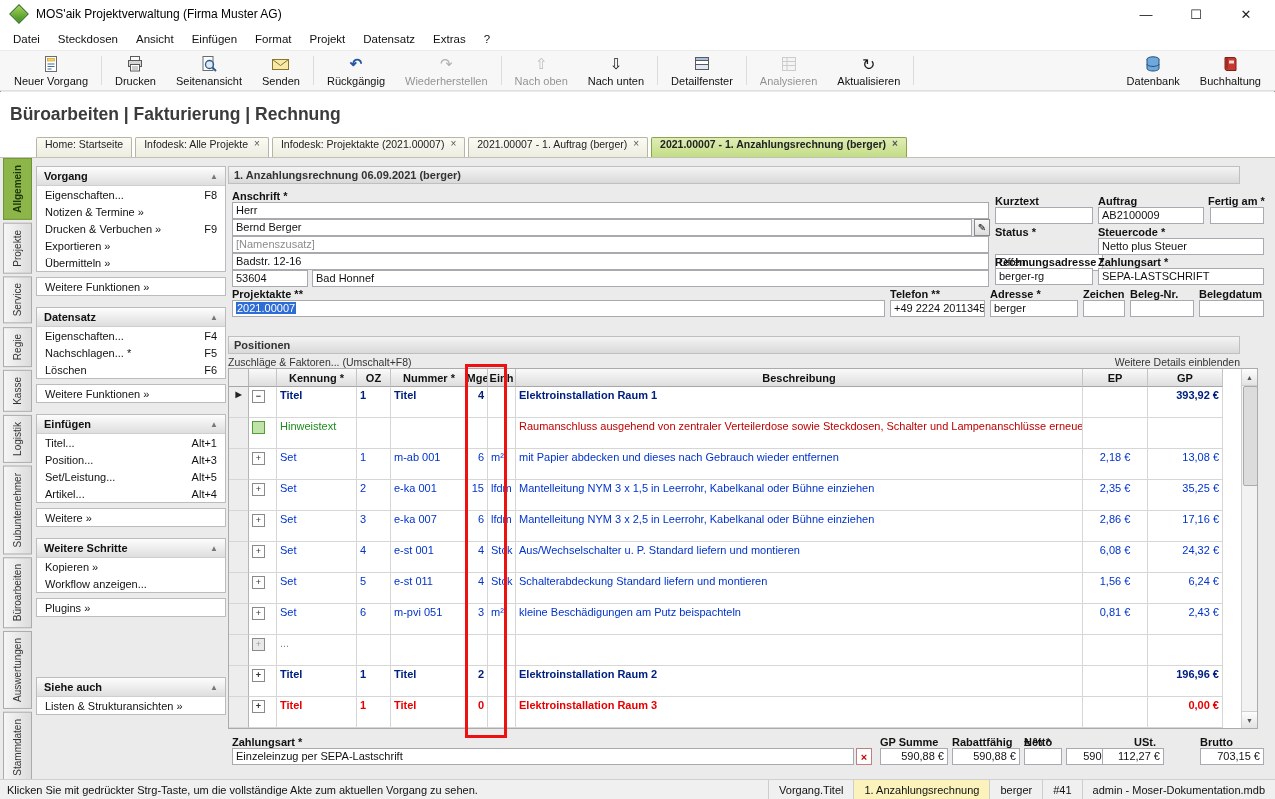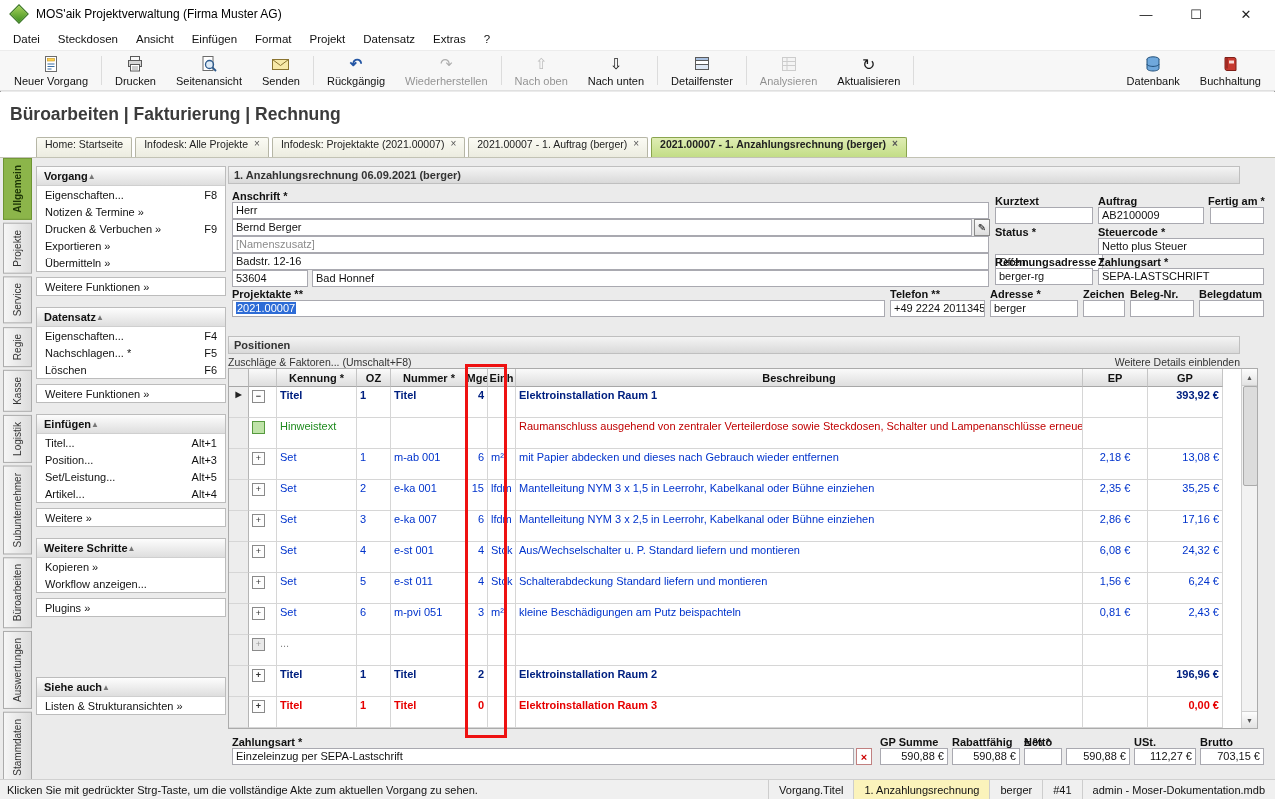--- a/index.html
+++ b/index.html
@@ -48,21 +48,21 @@
   .vtab{writing-mode:vertical-rl;transform:rotate(180deg);display:flex;align-items:center;
         justify-content:center;padding:6px 0;font-size:10px;
         background:linear-gradient(to left,#f6f6f6,#dcdcdc);border:1px solid #ababab;color:#333;flex:none}
   .vtab.active{background:#8cb54a;color:#1c3505;font-weight:bold;border-color:#6d9432}
   
   .sidebar{position:absolute;left:36px;top:8px;width:190px;bottom:0;overflow:hidden}
   .group{margin-bottom:11px}
   .group.gap-before{margin-top:60px}
   .sb-box{border:1px solid #bcbcbc;background:#fff;margin-bottom:5px}
   .sb-head{background:linear-gradient(#fdfdfd,#dedede);border-bottom:1px solid #cfcfcf;
-           font-weight:bold;padding:3px 7px;display:flex;align-items:center}
+           font-weight:bold;padding:3px 7px;display:flex;justify-content:space-between;align-items:center}
   .sb-head .arr{color:#777;font-size:8px}
   .sb-item{display:flex;justify-content:space-between;padding:2.5px 8px;white-space:nowrap}
   
   .content{position:absolute;left:228px;top:0;width:1039px;bottom:0}
   .secbar{position:absolute;height:18px;width:1012px;background:linear-gradient(#f4f4f4,#d9d9d9);
           border:1px solid #bfbfbf;font-weight:bold;padding:2px 5px;box-sizing:border-box;color:#333}
   .lbl{position:absolute;font-weight:bold;white-space:nowrap;font-size:11px}
   .fld{position:absolute;height:17px;border:1px solid #a9a9b0;background:#fff;
        line-height:15px;padding:0 3px;box-sizing:border-box;white-space:nowrap;overflow:hidden}
   .fld.num{text-align:right}
@@ -654,21 +654,21 @@
     <button class="clear-btn" style="left:628px;top:590px">×</button>
     <div class="lbl" style="left:652px;top:578px">GP Summe</div>
     <div class="fld num" style="left:652px;top:590px;width:68px">590,88 €</div>
     <div class="lbl" style="left:724px;top:578px">Rabattfähig</div>
     <div class="fld num" style="left:724px;top:590px;width:68px">590,88 €</div>
     <div class="lbl" style="left:796px;top:578px">± % *</div>
     <div class="fld num" style="left:796px;top:590px;width:38px"></div>
     <div class="lbl" style="left:796px;top:578px">Netto</div>
     <div class="fld num" style="left:838px;top:590px;width:64px">590,88 €</div>
     <div class="lbl" style="left:906px;top:578px">USt.</div>
-    <div class="fld num" style="left:906px;top:590px;width:62px">112,27 €</div>
+    <div class="fld num" style="left:874px;top:590px;width:62px">112,27 €</div>
     <div class="lbl" style="left:972px;top:578px">Brutto</div>
     <div class="fld num" style="left:972px;top:590px;width:64px">703,15 €</div>
   </div>
 </div>
 
 <div class="statusbar">
   <span class="sb-msg">Klicken Sie mit gedrückter Strg-Taste, um die vollständige Akte zum aktuellen Vorgang zu sehen.</span>
   <span class="segwrap" id="statusseg">
       <span class="sb-seg">Vorgang.Titel</span>
       <span class="sb-seg hl">1. Anzahlungsrechnung</span>

